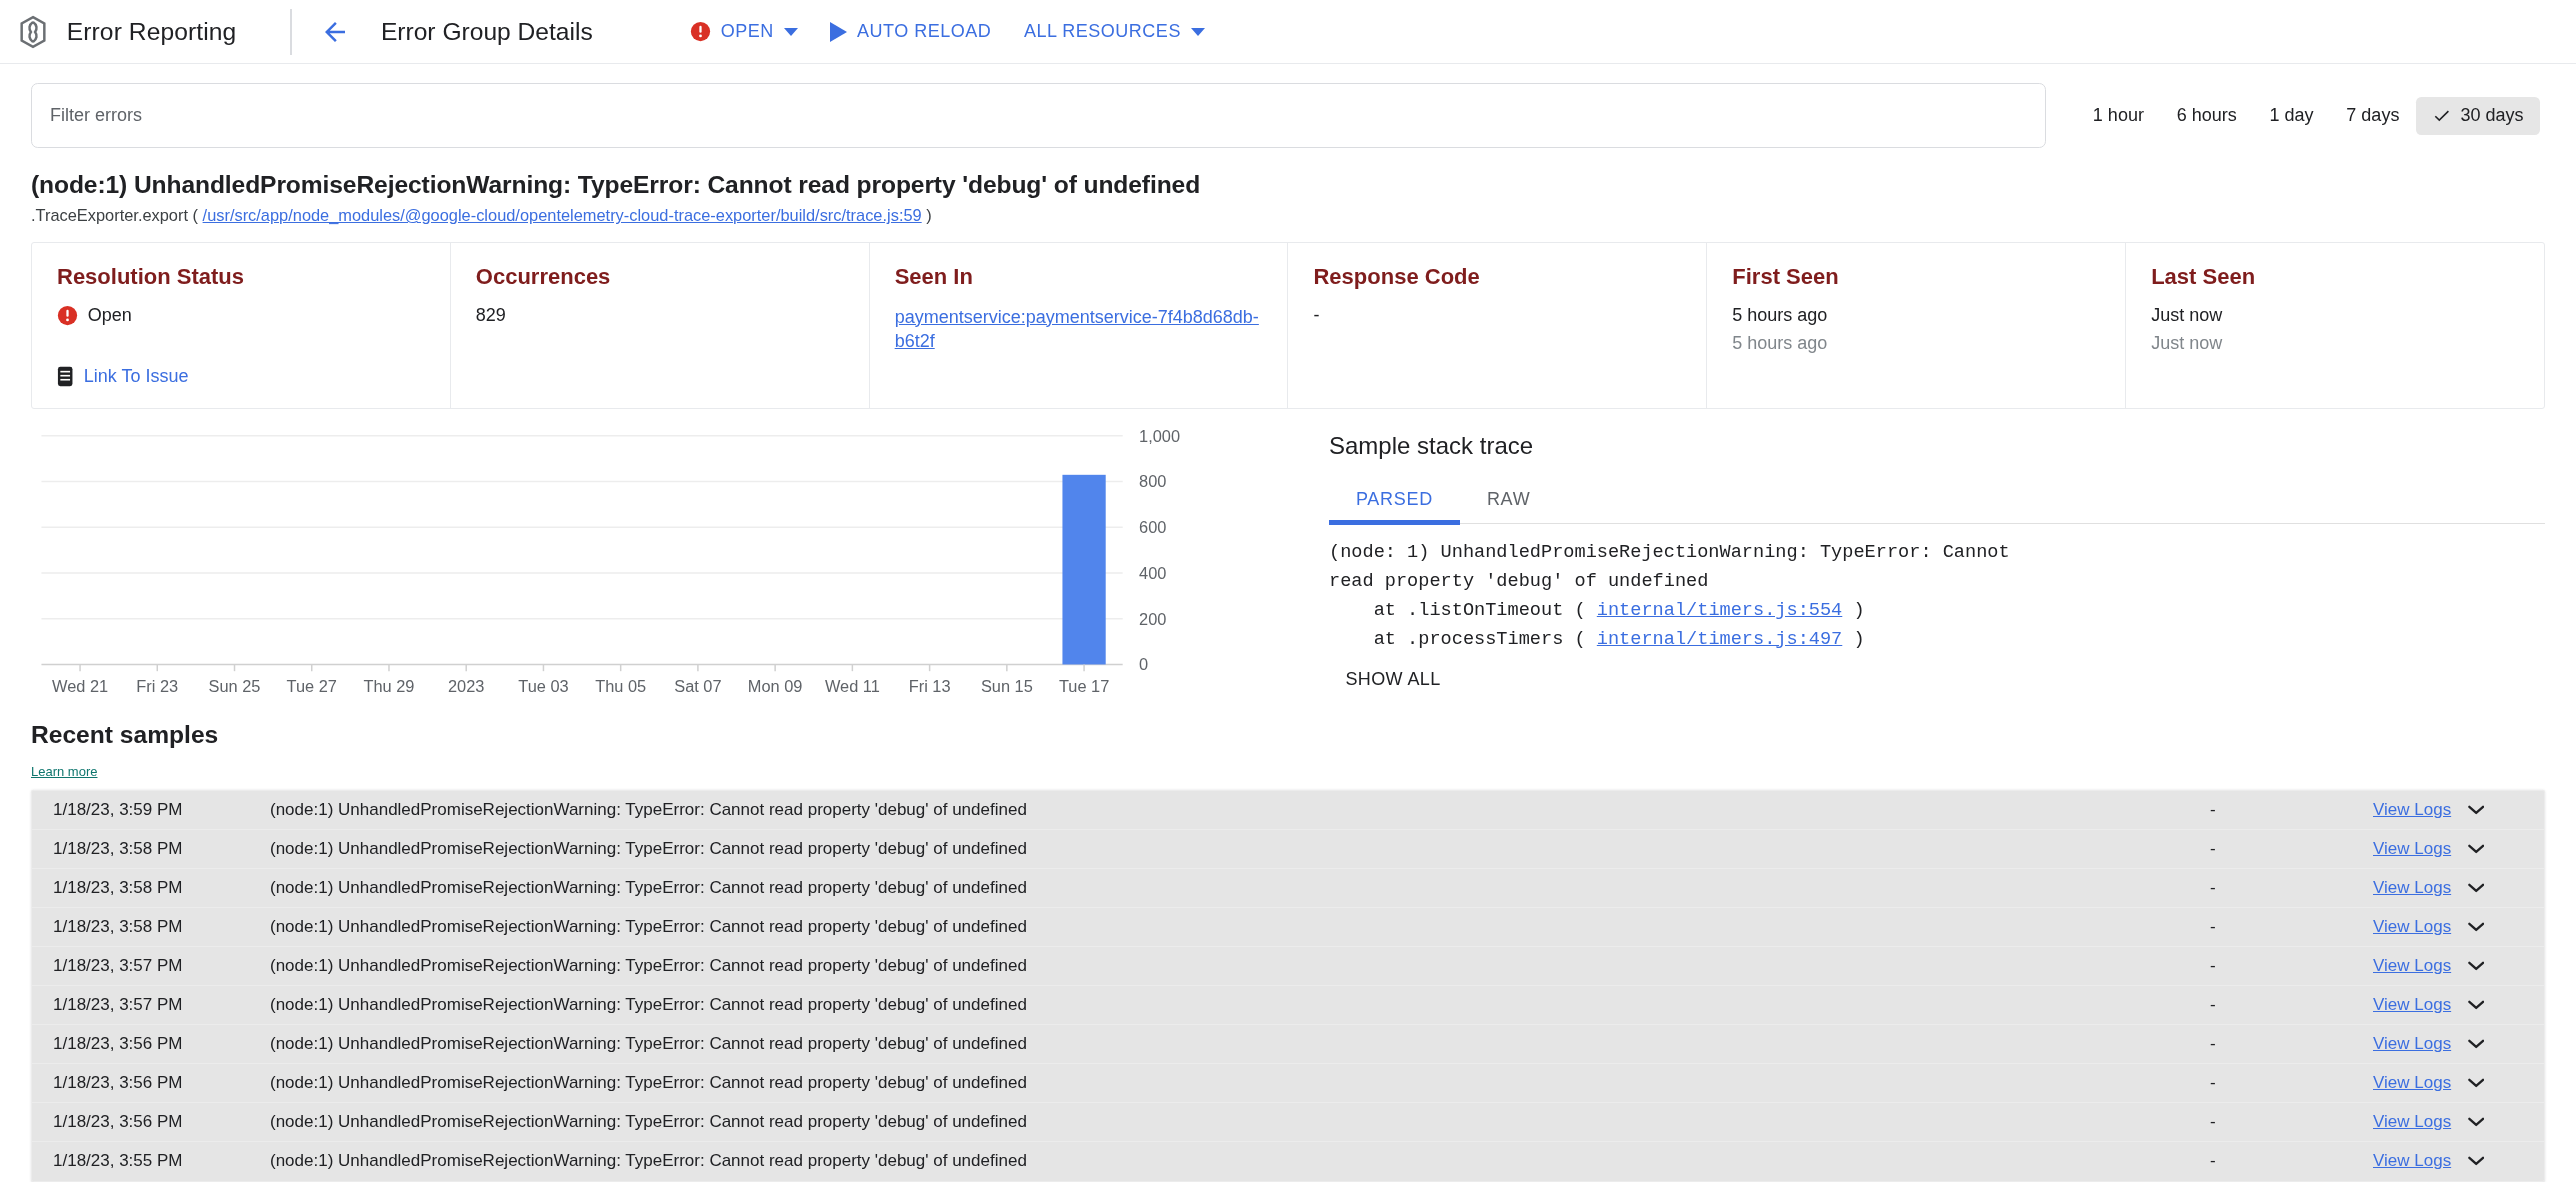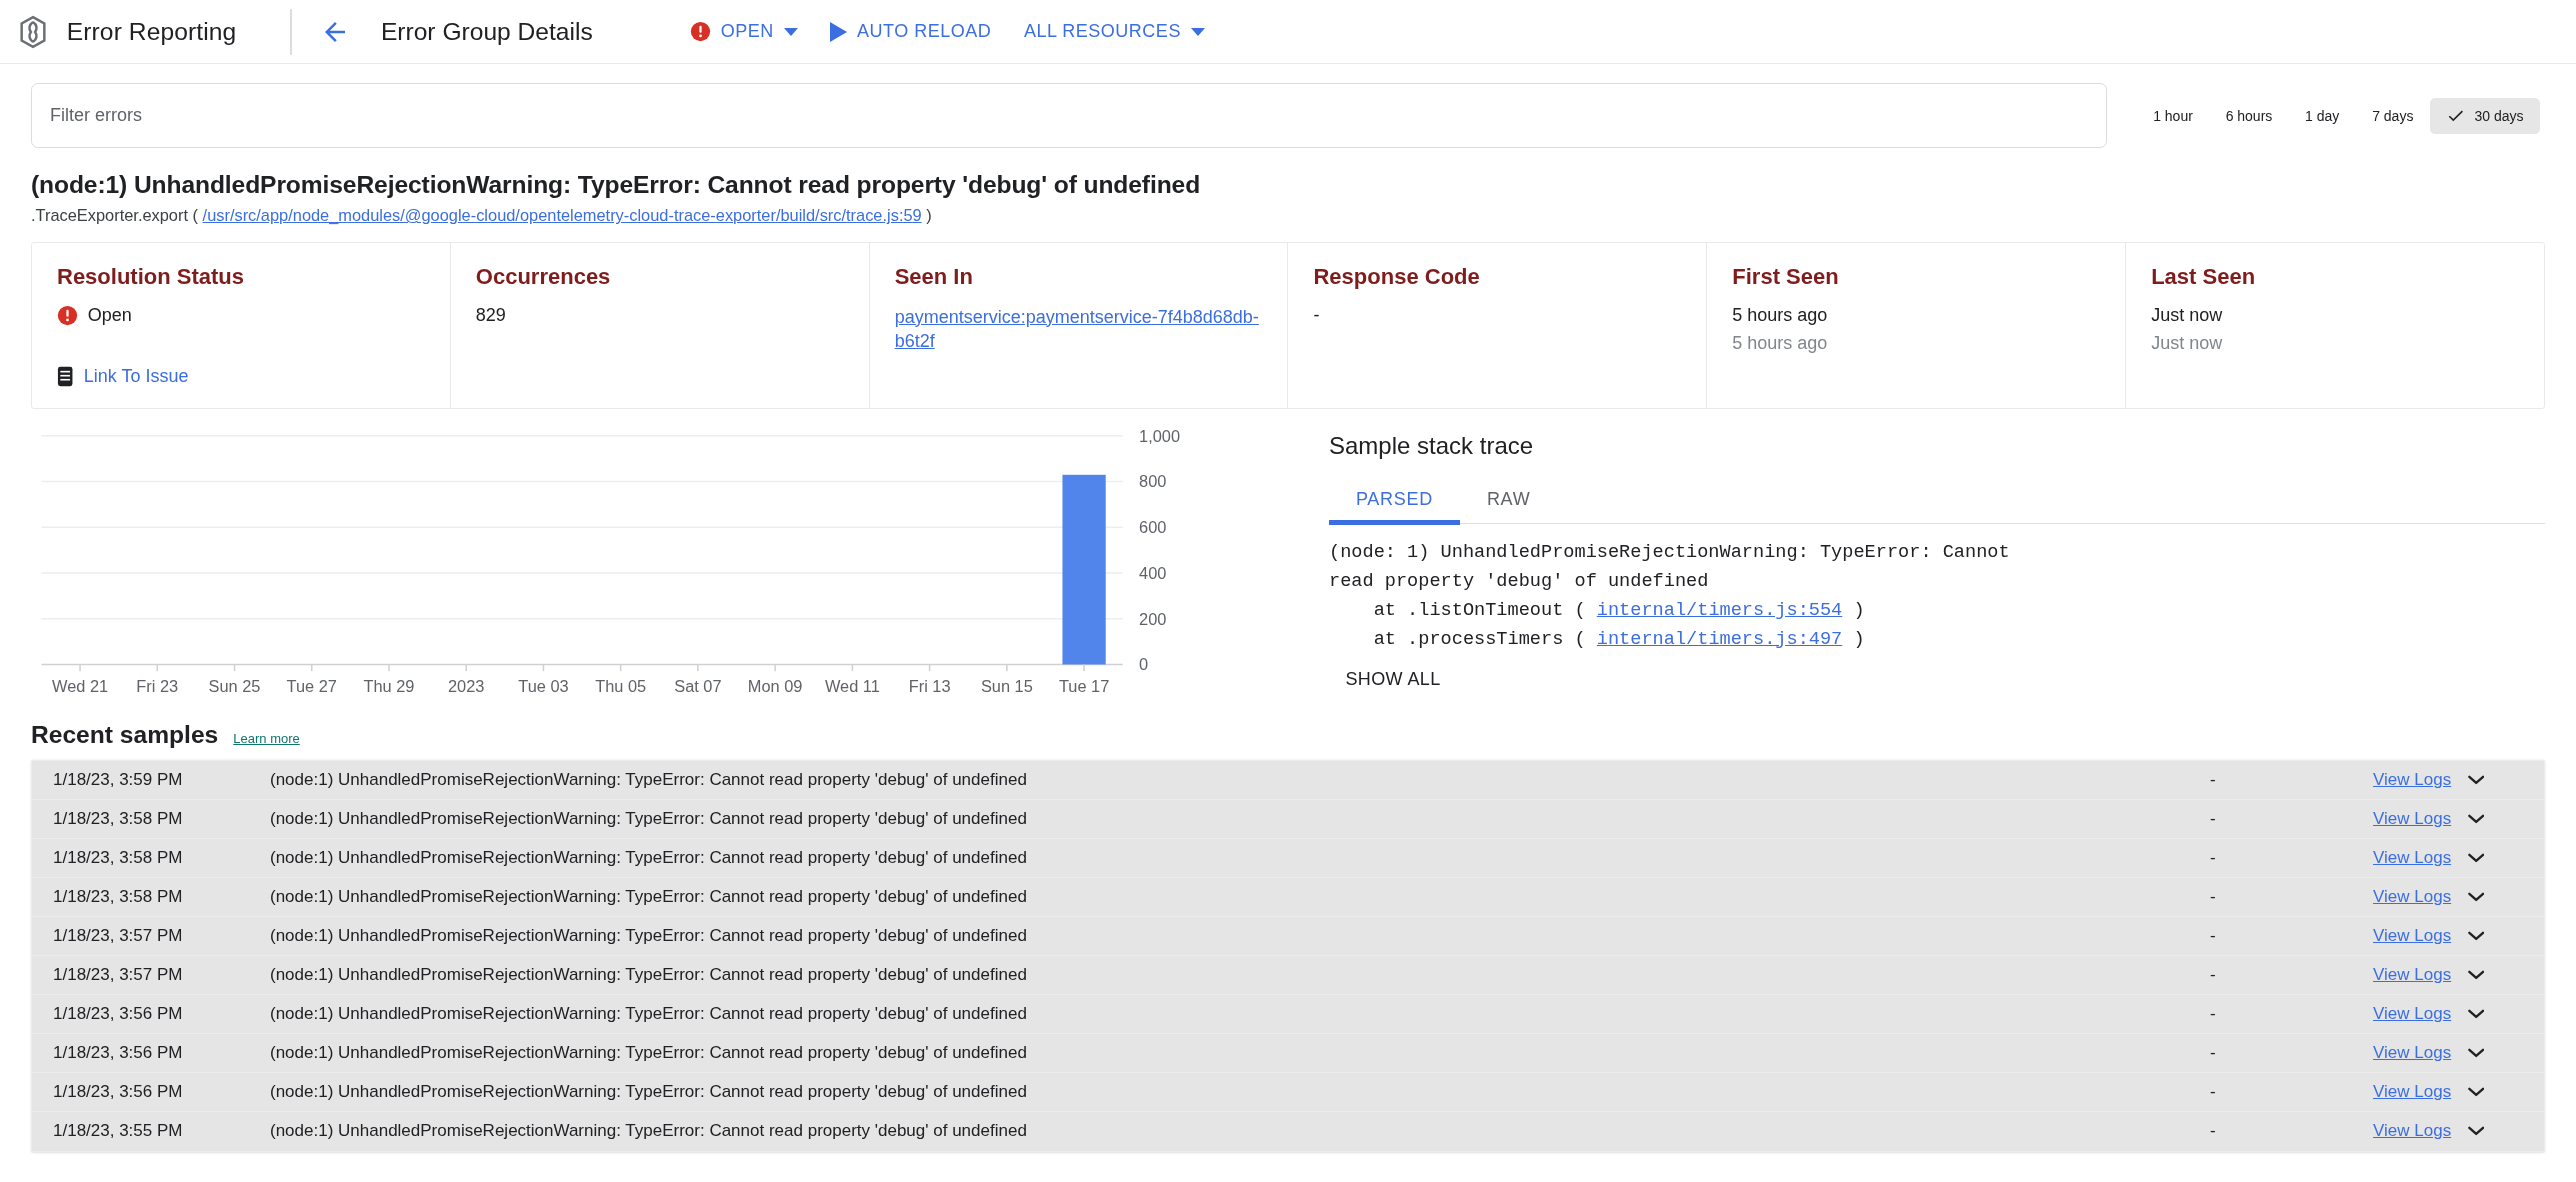--- a/index.html
+++ b/index.html
@@ -110,21 +110,21 @@
     background: #fff;
   }
   .filter-input::placeholder { color: #5f6368; }
   .time-ranges {
     display: flex;
     align-items: center;
     margin-left: 30px;
     gap: 0;
   }
   .trange {
-    font-size: 14px;
+    font-size: 18px;
     color: #202124;
     padding: 8.2px 16.4px;
     border-radius: 5.2px;
     cursor: pointer;
     white-space: nowrap;
     display: flex;
     align-items: center;
     gap: 9px;
     background: none;
     border: none;
@@ -282,20 +282,21 @@
     border: none;
     font-family: "Liberation Sans", sans-serif;
   }
 
   
   .samples-head {
     display: flex;
     align-items: baseline;
     gap: 15px;
     padding: 19.4px 31px 0 31px;
+    flex-direction: column;
   }
   .samples-title {
     font-size: 24.6px;
     font-weight: 700;
     color: #202124;
   }
   .learn-more {
     font-size: 13px;
     color: #0f766e;
     text-decoration: underline;

